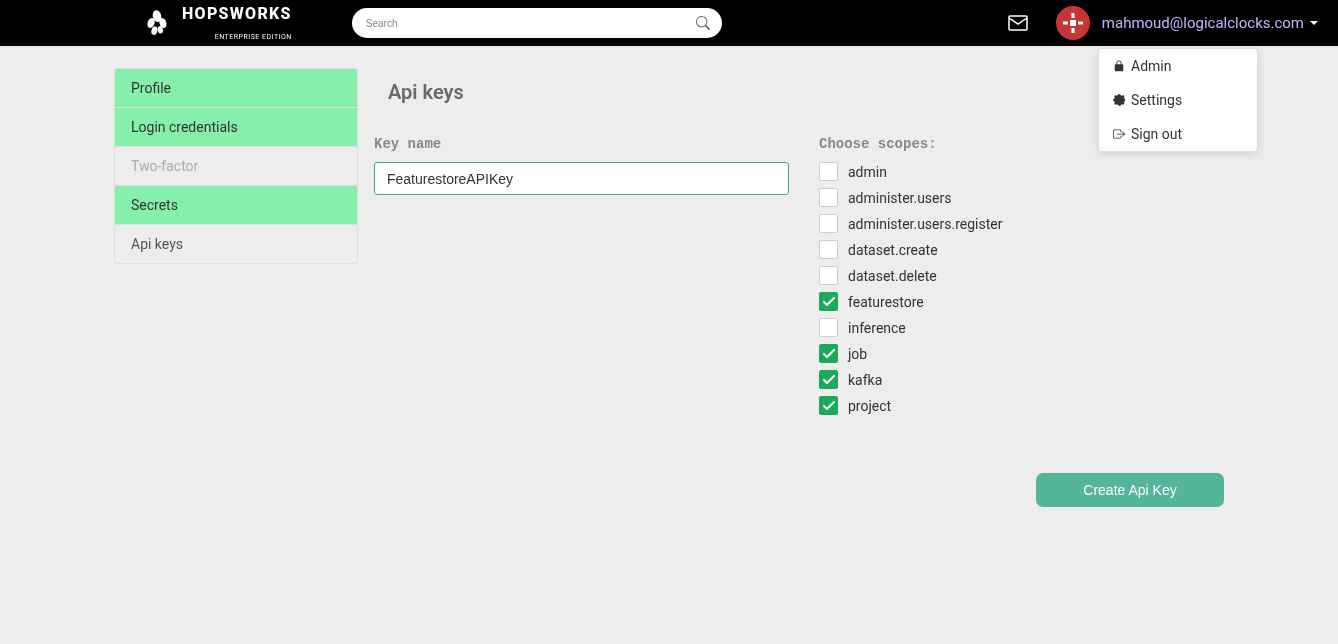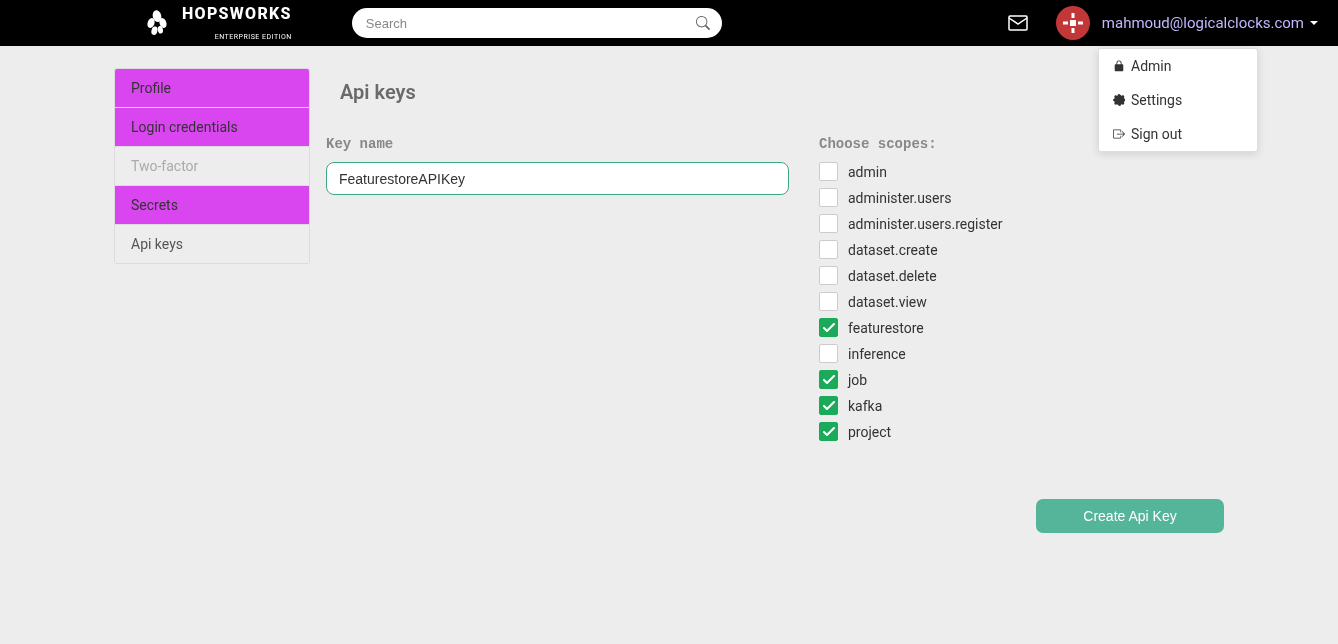--- a/index.html
+++ b/index.html
@@ -50,21 +50,21 @@
     .search-wrap {
       position: relative;
       width: 370px;
     }
     .search-input {
       width: 100%;
       height: 30px;
       border-radius: 15px;
       border: none;
       padding: 0 36px 0 14px;
-      font-size: 13px;
+      font-size: 10px;
       background: #fff;
       color: #ec4899;
     }
     .search-input::placeholder {
       color: #888;
     }
     .search-icon-btn {
       position: absolute;
       right: 12px;
       top: 50%;
@@ -136,22 +136,22 @@
       align-items: center;
       gap: 6px;
     }
     .container {
       max-width: 1110px;
       margin: 22px auto 0;
       display: flex;
       gap: 16px;
     }
     .sidebar {
-      width: 196px;
-      background: #d946ef;
+      width: 244px;
+      background: #86efac;
       border: 1px solid #ddd;
       border-radius: 3px;
       align-self: flex-start;
     }
     .sidebar-item {
       padding: 11px 16px;
       font-size: 14px;
       border-bottom: 1px solid #ddd;
       cursor: pointer;
       color: #333;
@@ -192,21 +192,21 @@
       color: #888;
       font-weight: 600;
       margin-bottom: 10px;
       display: block;
       font-family: Liberation Mono, monospace;
     }
     .text-input {
       width: 100%;
       height: 33px;
       border: 1px solid #3aa97e;
-      border-radius: 8px;
+      border-radius: 3px;
       padding: 0 12px;
       font-size: 14px;
       color: #333;
       background: #fff;
     }
     .scope-list {
       display: flex;
       flex-direction: column;
       gap: 7px;
     }
@@ -376,24 +376,20 @@
             </div>
             <div class="scope-item">
               <div class="checkbox"></div>
               <span class="scope-label">dataset.create</span>
             </div>
             <div class="scope-item">
               <div class="checkbox"></div>
               <span class="scope-label">dataset.delete</span>
             </div>
             <div class="scope-item">
-              <div class="checkbox"></div>
-              <span class="scope-label">dataset.view</span>
-            </div>
-            <div class="scope-item">
               <div class="checkbox checked">
                 <svg width="12" height="10" viewBox="0 0 12 10">
                   <path d="M1 5l3 3 7-7" stroke="#fff" stroke-width="2" fill="none" stroke-linecap="round" stroke-linejoin="round"></path>
                 </svg>
               </div>
               <span class="scope-label">featurestore</span>
             </div>
             <div class="scope-item">
               <div class="checkbox"></div>
               <span class="scope-label">inference</span>

